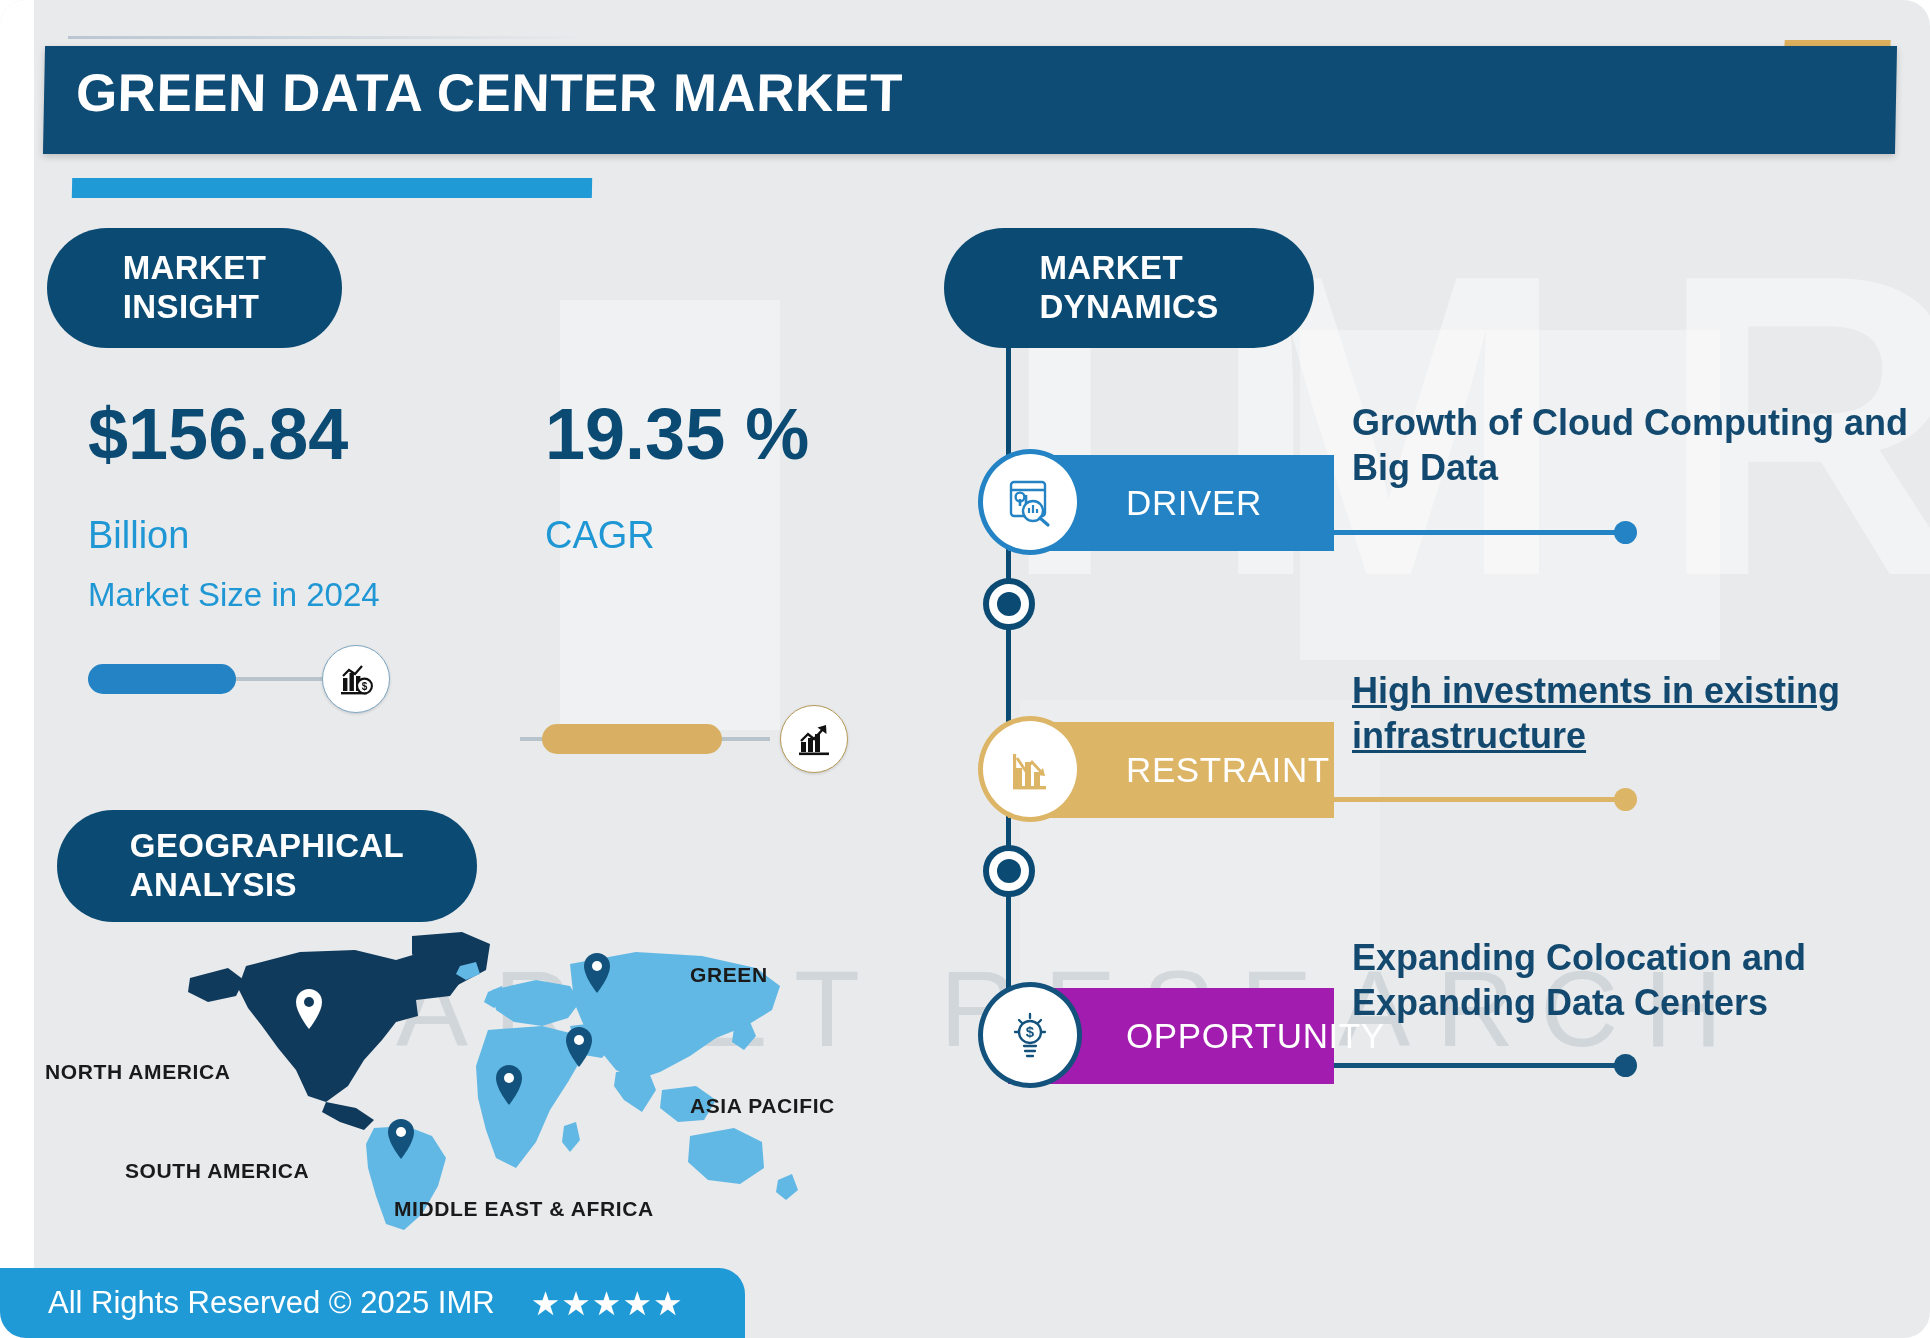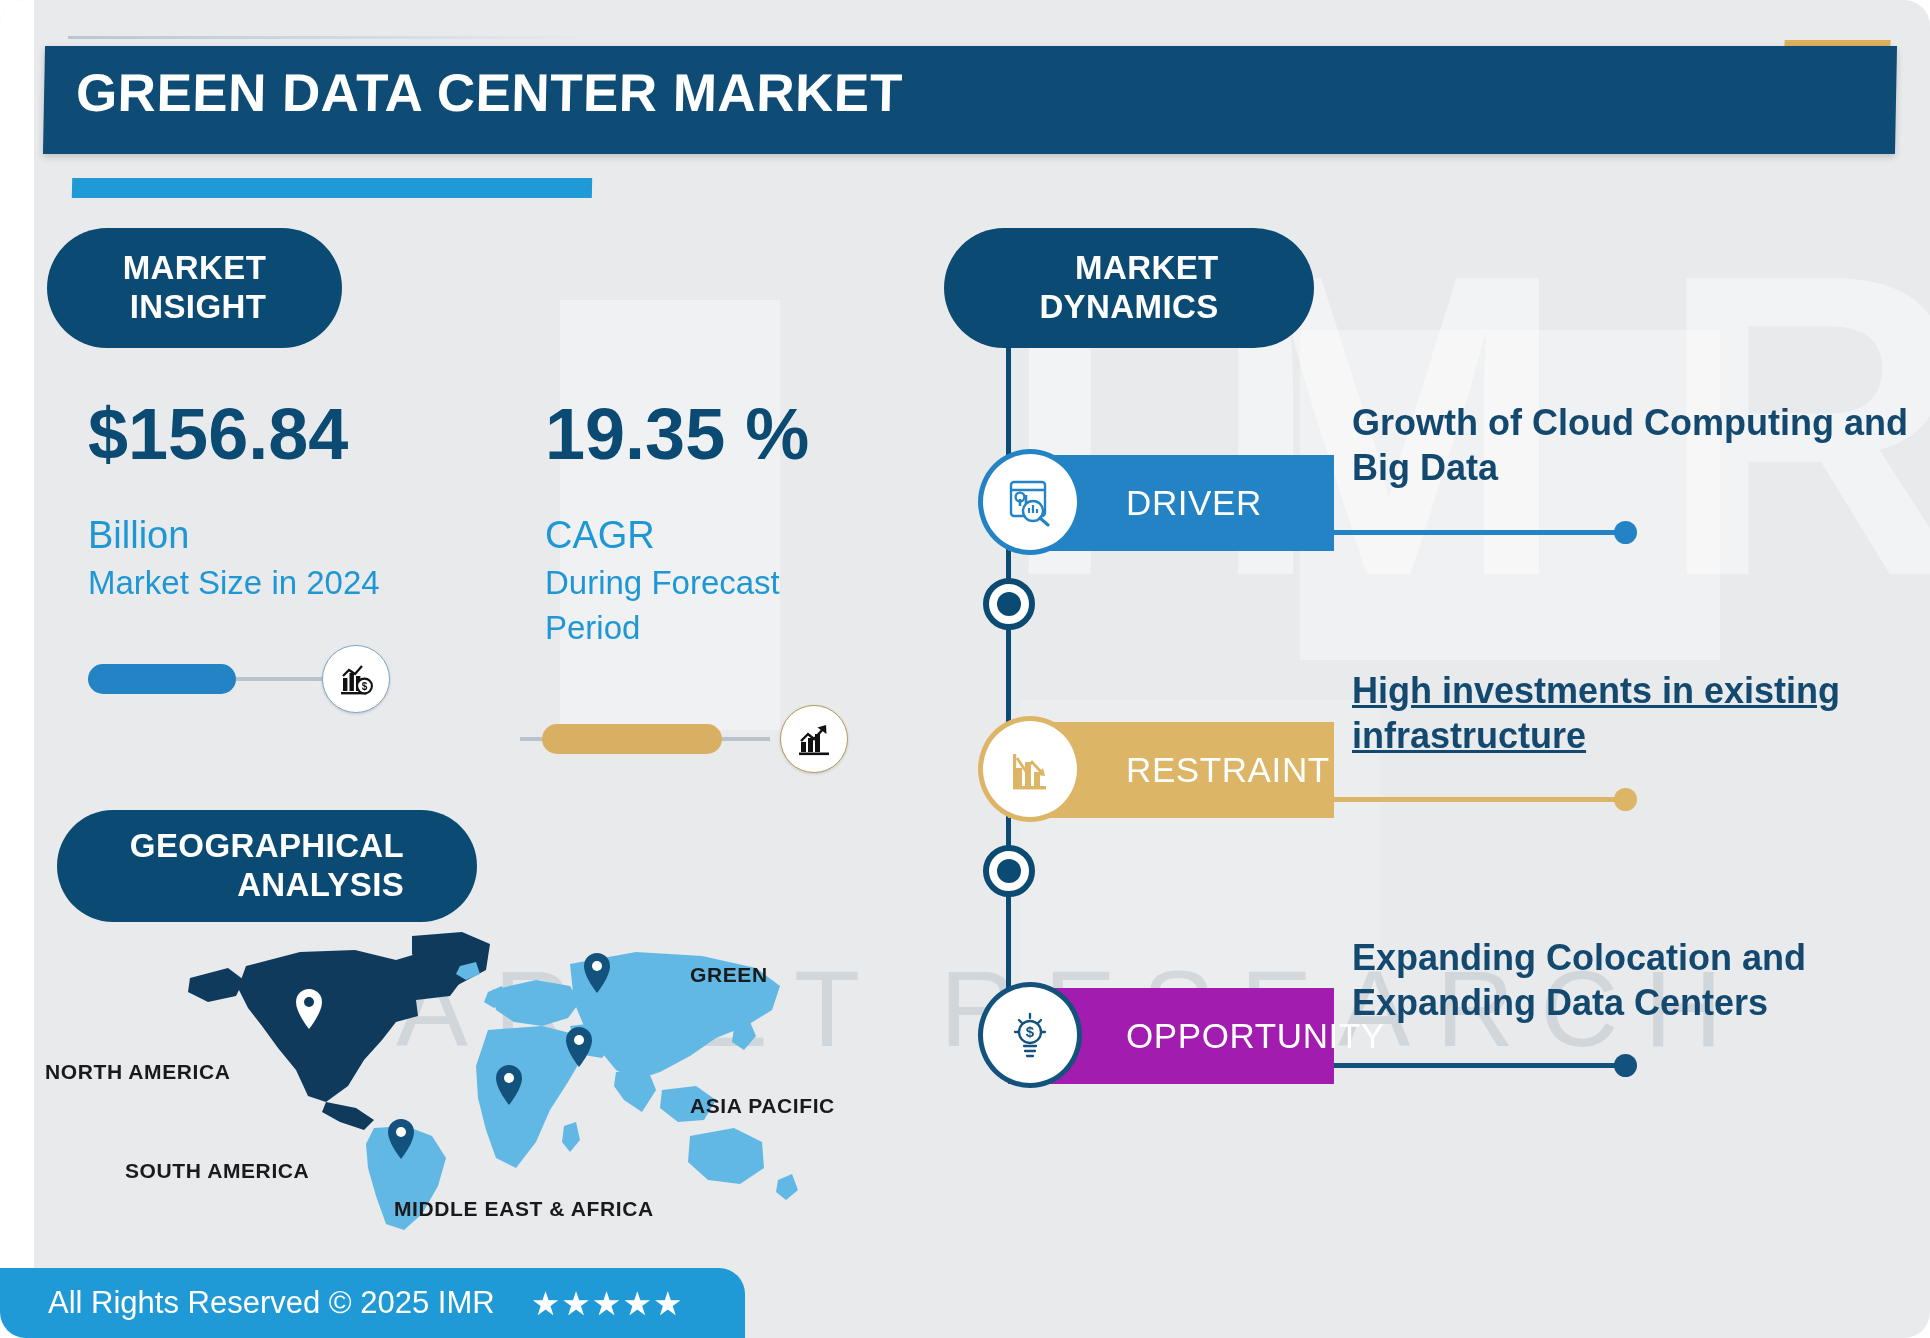--- a/index.html
+++ b/index.html
@@ -69,41 +69,41 @@
   .hdr-under2{
     position:absolute; left:72px; top:192px; width:520px; height:3px;
     background:rgba(150,170,190,.55); z-index:2;
   }
 
   
   .pill{
     position:absolute; z-index:6;
     background:#0b4a72; color:#fff; border-radius:70px;
     display:flex; align-items:center; justify-content:center;
-    text-align:right; font-weight:600; line-height:1.18;
+    text-align:left; font-weight:600; line-height:1.18;
     letter-spacing:.4px;
   }
   #pill-insight{ left:47px; top:228px; width:295px; height:120px; font-size:33px;}
   #pill-geo{ left:57px; top:810px; width:420px; height:112px; font-size:33px;}
   #pill-dynamics{ left:944px; top:228px; width:370px; height:120px; font-size:33px;}
 
   
   .metric{ position:absolute; z-index:5;}
   #m1{ left:88px; top:398px;}
   #m2{ left:545px; top:398px;}
   .metric .big{
     font-size:72px; font-weight:700; color:#0b4a72; line-height:1;
     white-space:nowrap;
   }
   .metric .sub1{
     font-size:38px; color:#1f97d4; font-weight:400; margin-top:44px;
     white-space:nowrap;
   }
   .metric .sub2{
-    font-size:33px; color:#1f97d4; font-weight:400; margin-top:4px;
+    font-size:33px; color:#1f97d4; font-weight:400; margin-top:16px;
     max-width:330px; line-height:1.35;
   }
 
   
   .pbar{ position:absolute; z-index:5; height:4px;}
   .pbar .track{
     position:absolute; left:0; top:0; height:4px; width:100%;
     background:#b9c3cc;
   }
   .pbar .fill{
@@ -237,21 +237,20 @@
         <polyline points="8,18 14,12 20,16 27,8" fill="none" stroke="#111" stroke-width="2.2"></polyline>
         <circle cx="29.5" cy="28" r="7.4" fill="#fff" stroke="#111" stroke-width="2.1"></circle>
         <text x="29.5" y="31.6" font-size="10" font-family="Liberation Sans, sans-serif" font-weight="700" text-anchor="middle" fill="#111">$</text>
       </g>
     </svg>
   </div>
 
   <div class="metric" id="m2">
     <div class="big">19.35 %</div>
     <div class="sub1">CAGR</div>
-    <div class="sub2">During Forecast Period</div>
   </div>
   <div class="pbar" id="pbar2">
     <div class="track"></div>
     <div class="fill" style="background: rgb(217, 176, 99);"></div>
   </div>
   <div class="icon-badge" id="badge2">
     <svg width="42" height="42" viewBox="0 0 42 42">
       <g fill="#111">
         <rect x="8" y="24" width="5" height="10"></rect>
         <rect x="15" y="20" width="5" height="14"></rect>

